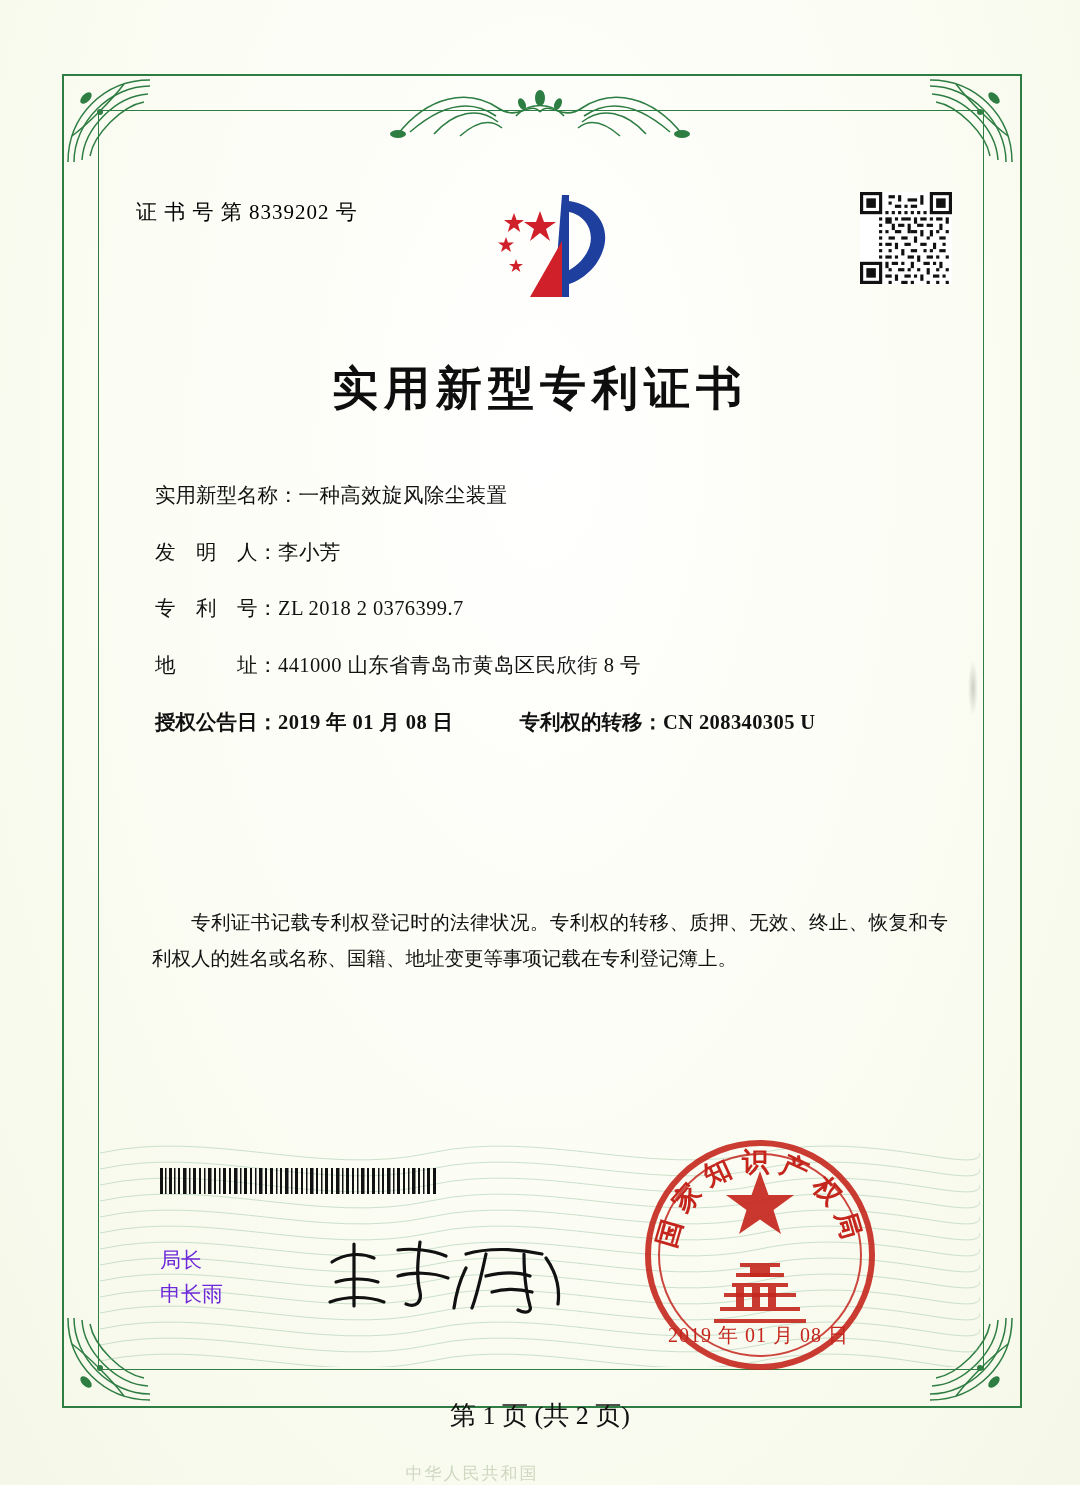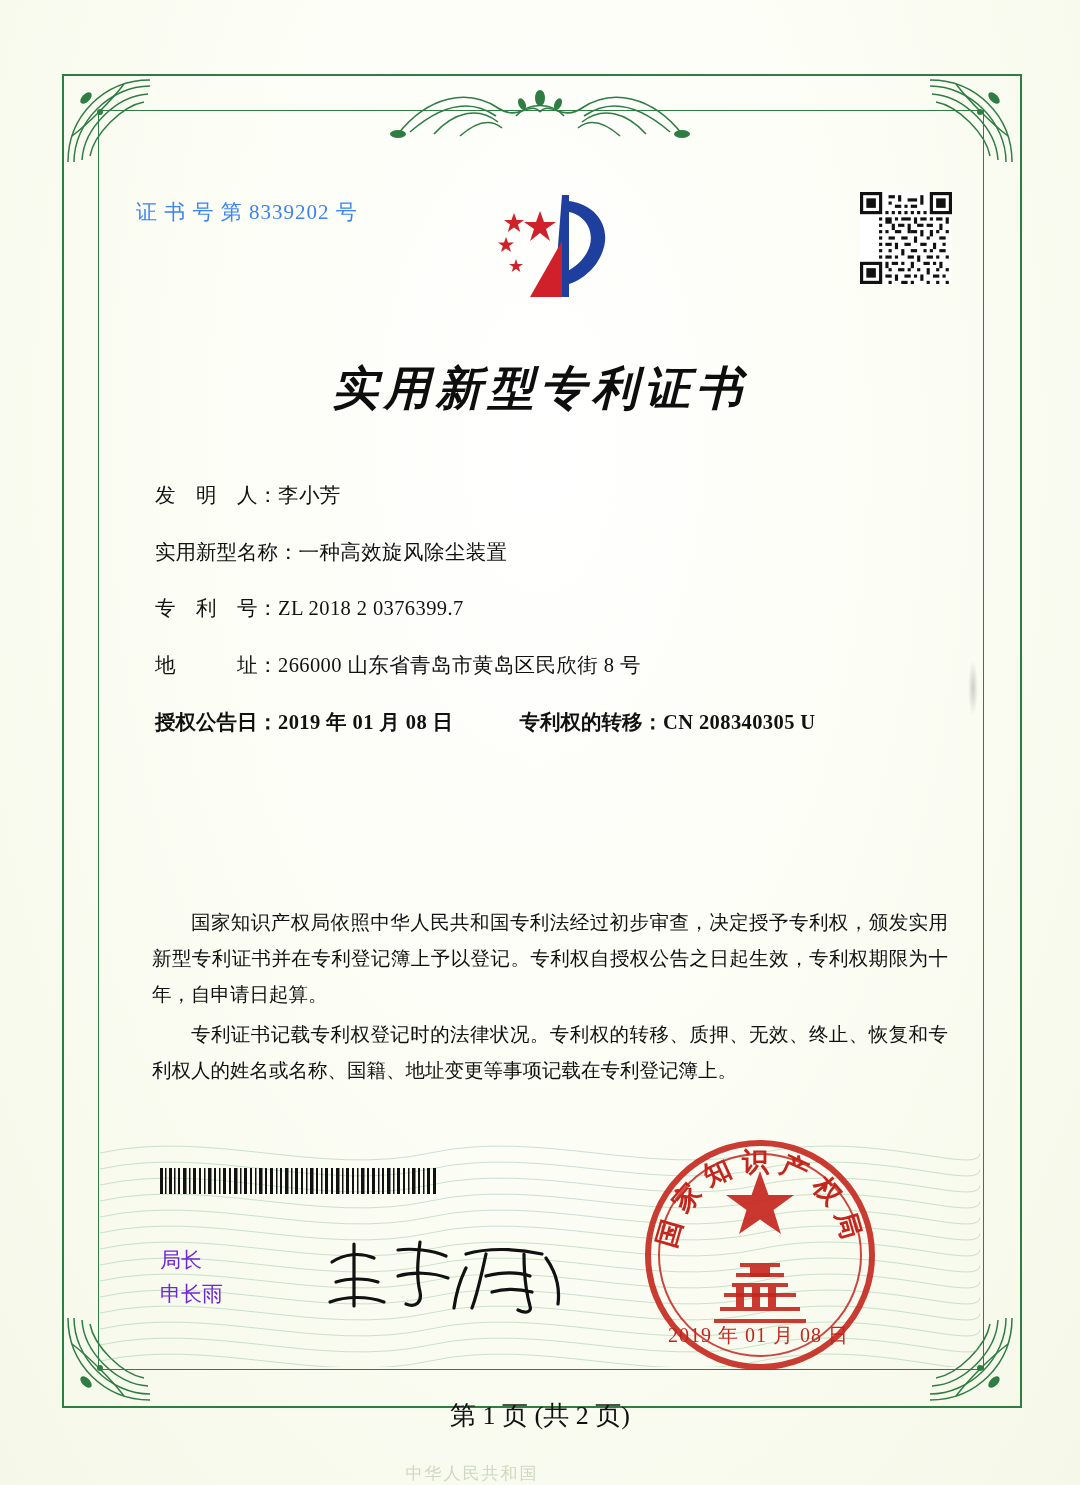--- a/index.html
+++ b/index.html
@@ -69,21 +69,21 @@
   .corner.tr { left: 926px; top: 76px; transform: scaleX(-1); }
   .corner.bl { left: 64px; top: 1314px; transform: scaleY(-1); }
   .corner.br { left: 926px; top: 1314px; transform: scale(-1,-1); }
 
   
   .cert-no {
     position: absolute;
     left: 136px;
     top: 198px;
     font-size: 21px;
-    color: #3b82f6;
+    color: #000000;
     letter-spacing: 1px;
   }
   .logo {
     position: absolute;
     left: 470px;
     top: 185px;
     width: 170px;
     height: 120px;
   }
   .qr {
@@ -99,21 +99,20 @@
     position: absolute;
     left: 0;
     top: 358px;
     width: 1080px;
     text-align: center;
     font-size: 46px;
     font-weight: bold;
     letter-spacing: 6px;
     color: #0e0e0e;
     font-family: "DejaVu Serif", "Liberation Serif", serif;
-    font-style: italic;
   }
 
   .fields {
     position: absolute;
     left: 155px;
     top: 482px;
     width: 790px;
   }
   .field-row {
     display: flex;
@@ -449,46 +448,45 @@
         <path d="M21 28h1v1h-1z"></path>
         <path d="M24 28h1v1h-1z"></path>
         <path d="M27 28h1v1h-1z"></path>
     </g>
   </svg>
 
   <div class="title">实用新型专利证书</div>
 
   <div class="fields">
     <div class="field-row">
+      <span class="field-label">实用新型名称：</span>
+      <span class="field-value">一种高效旋风除尘装置</span>
+    </div>
+    <div class="field-row">
       <span class="field-label">发　明　人：</span>
       <span class="field-value">李小芳</span>
-    </div>
-    <div class="field-row">
-      <span class="field-label">实用新型名称：</span>
-      <span class="field-value">一种高效旋风除尘装置</span>
     </div>
     <div class="field-row">
       <span class="field-label">专　利　号：</span>
       <span class="field-value">ZL 2018 2 0376399.7</span>
     </div>
     <div class="field-row">
       <span class="field-label">地　　　址：</span>
-      <span class="field-value">266000  山东省青岛市黄岛区民欣街 8 号</span>
+      <span class="field-value">441000  山东省青岛市黄岛区民欣街 8 号</span>
     </div>
     <div class="field-row dual">
       <span class="field-label">授权公告日：</span>
       <span class="field-value">2019 年 01 月 08 日</span>
       <span class="spacer-col"></span>
       <span class="field-label">专利权的转移：</span>
       <span class="field-value">CN 208340305 U</span>
     </div>
   </div>
 
   <div class="para-block">
-    <p>国家知识产权局依照中华人民共和国专利法经过初步审查，决定授予专利权，颁发实用新型专利证书并在专利登记簿上予以登记。专利权自授权公告之日起生效，专利权期限为十年，自申请日起算。</p>
     <p>专利证书记载专利权登记时的法律状况。专利权的转移、质押、无效、终止、恢复和专利权人的姓名或名称、国籍、地址变更等事项记载在专利登记簿上。</p>
   </div>
 
   <svg class="barcode" viewBox="0 0 278 26" preserveAspectRatio="none">
     <g fill="#111">
       <rect x="0" y="0" width="3" height="26"></rect>
         <rect x="5" y="0" width="1.5" height="26"></rect>
       <rect x="9" y="0" width="3" height="26"></rect>
         <rect x="14" y="0" width="1.5" height="26"></rect>
       <rect x="18" y="0" width="2" height="26"></rect>

